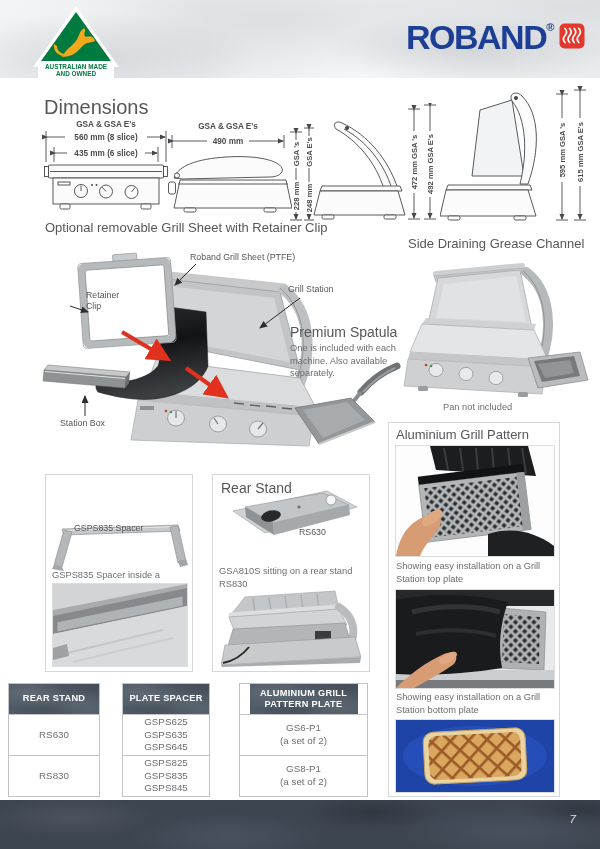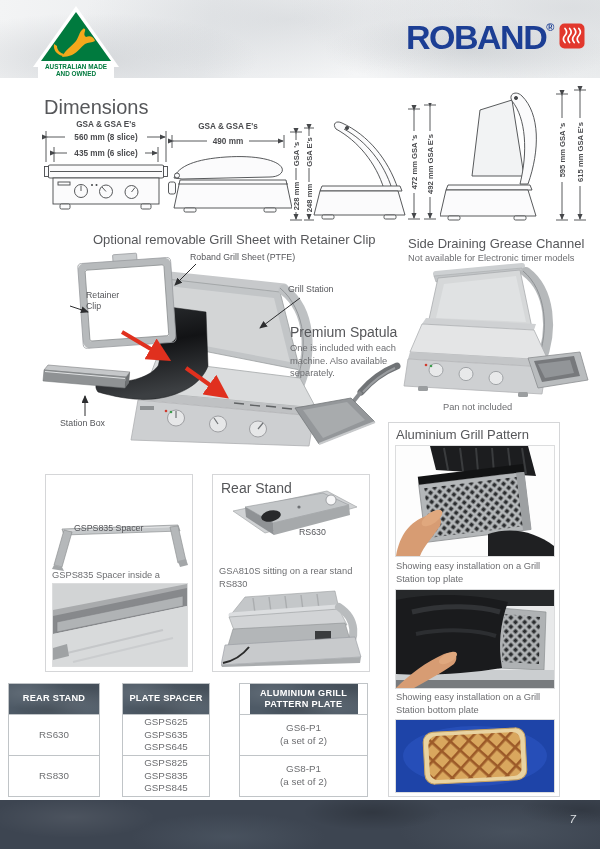--- a/index.html
+++ b/index.html
@@ -229,21 +229,21 @@
       <line x1="134" y1="4" x2="146" y2="4"></line>
         <line x1="134" y1="134" x2="146" y2="134"></line>
       <line x1="140" y1="5" x2="140" y2="133" marker-start="url(#a4)" marker-end="url(#a4)"></line>
     </g>
     <rect x="118" y="32" width="8" height="64" fill="#ffffff"></rect>
     <text transform="translate(124.5,64) rotate(-90)" text-anchor="middle" class="dim-s">595 mm GSA 's</text>
     <rect x="136" y="32" width="8" height="68" fill="#ffffff"></rect>
     <text transform="translate(142.5,66) rotate(-90)" text-anchor="middle" class="dim-s">615 mm GSA E's</text>
   </svg>
 
-  <div class="abs h2" style="left:45px;top:232px;margin-left:48px;">Optional removable Grill Sheet with Retainer Clip</div>
+  <div class="abs h2" style="left:45px;top:220px;">Optional removable Grill Sheet with Retainer Clip</div>
 
   <svg class="abs" style="left:28px;top:248px;" width="332" height="200" viewBox="0 0 332 200">
     <defs>
       <linearGradient id="ptfeG" x1="0" y1="0" x2="0.2" y2="1">
         <stop offset="0" stop-color="#303336"></stop>
           <stop offset="0.5" stop-color="#121315"></stop>
           <stop offset="1" stop-color="#3c3f42"></stop>
       </linearGradient>
       <marker id="redA" markerWidth="6" markerHeight="6" refX="4.5" refY="3" orient="auto">
           <path d="M0,0 L6,3 L0,6 Z" fill="#e0301e"></path>
@@ -318,21 +318,20 @@
   <svg class="abs" style="left:283px;top:362px;" width="120" height="85" viewBox="0 0 120 85">
     <path d="M114,4 C104,8 90,16 78,30" stroke="#707376" stroke-width="7" stroke-linecap="round" fill="none"></path>
     <path d="M112,6 C103,10 91,18 80,30" stroke="#9a9da0" stroke-width="2" fill="none"></path>
     <path d="M78,30 L70,40" stroke="#888b8e" stroke-width="4" fill="none"></path>
     <polygon points="12,46 68,36 92,60 36,82" fill="#94979a" stroke="#75787b" stroke-width="0.8"></polygon>
     <polygon points="20,48 64,40 82,58 40,76" fill="#a8abad"></polygon>
     <line x1="36" y1="82" x2="92" y2="60" stroke="#c7c9cb" stroke-width="2"></line>
   </svg>
 
   <div class="abs h2" style="left:408px;top:236px;">Side Draining Grease Channel</div>
-  <div class="abs note" style="left:408px;top:252px;">Not available for Electronic timer models</div>
   <svg class="abs" style="left:398px;top:262px;" width="196" height="140" viewBox="0 0 196 140">
     <path d="M38,12 L124,4" stroke="#cdd0d2" stroke-width="6" stroke-linecap="round" fill="none"></path>
     <polygon points="36,14 124,6 126,12 38,20" fill="#c2c5c7" stroke="#a9acae" stroke-width="0.6"></polygon>
     <polygon points="40,16 122,8 134,66 30,62" fill="#d6d8d9" stroke="#a9acae" stroke-width="0.8"></polygon>
     <polygon points="46,22 118,14 128,60 38,56" fill="#e0e2e3"></polygon>
     <path d="M128,10 C152,28 156,68 142,102" stroke="#b6b9bb" stroke-width="10" stroke-linecap="round" fill="none"></path>
     <path d="M125,9 C148,28 152,68 139,100" stroke="#8f9295" stroke-width="1" fill="none"></path>
     <polygon points="28,56 138,62 136,68 24,62" fill="#cfd1d3"></polygon>
     <polygon points="24,62 136,68 150,98 12,90" fill="#e4e5e6" stroke="#adb0b2" stroke-width="0.8"></polygon>
     <polygon points="12,90 150,98 148,105 10,97" fill="#c4c6c8"></polygon>

